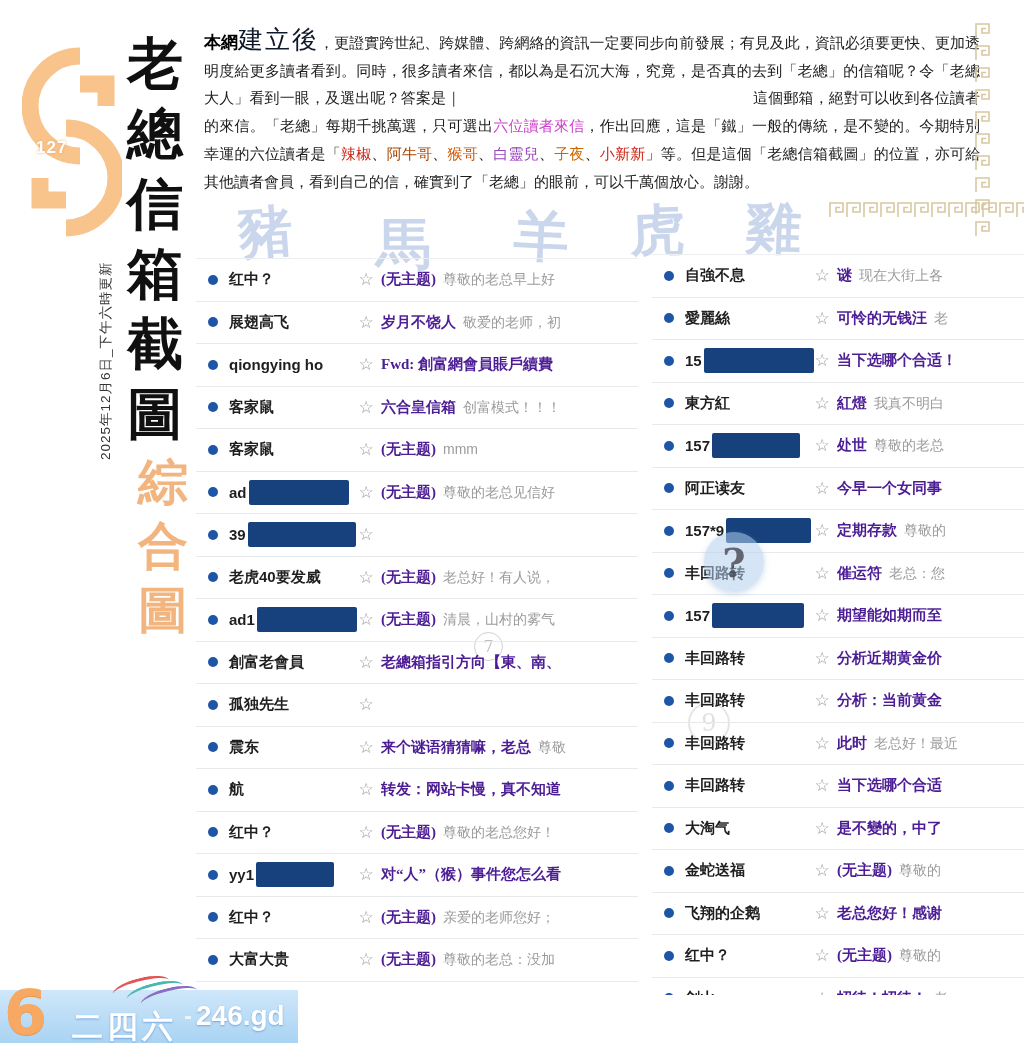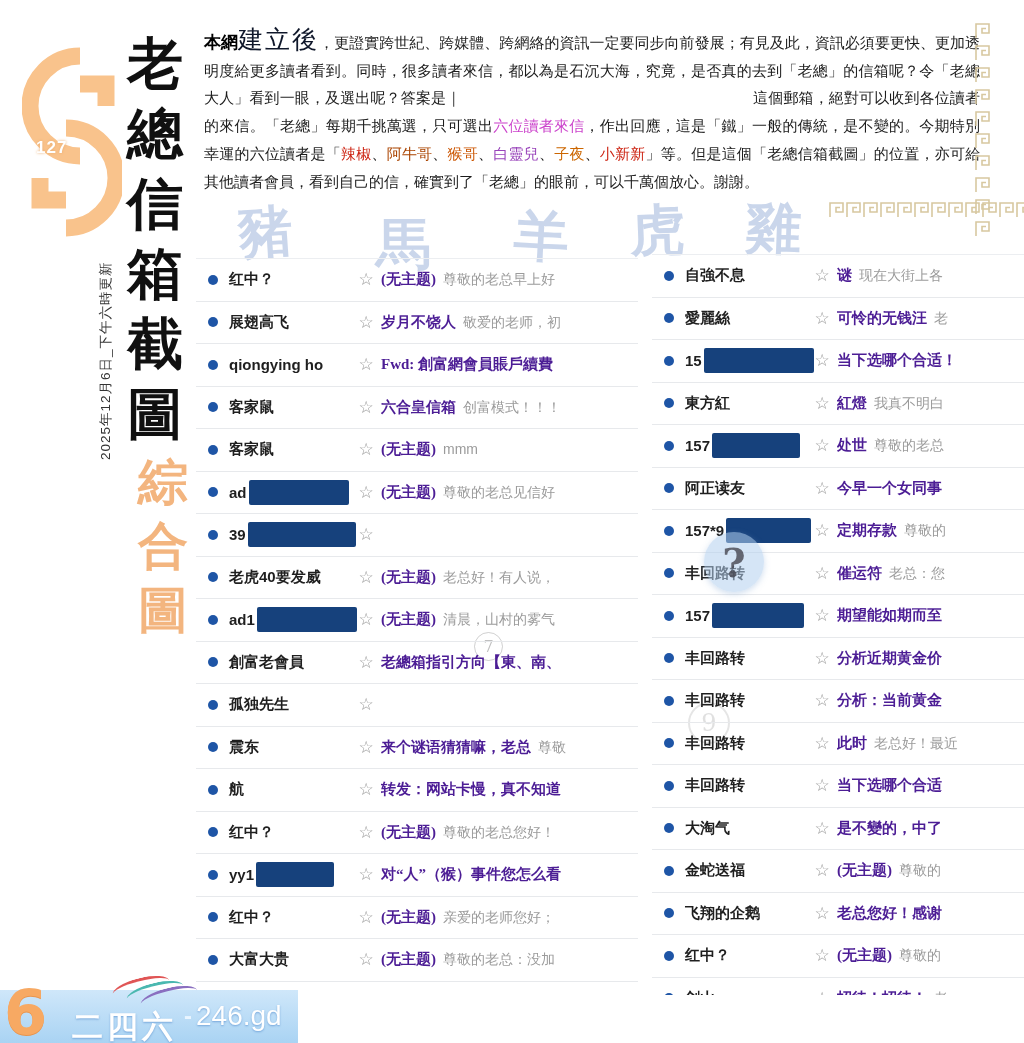--- a/index.html
+++ b/index.html
@@ -61,21 +61,21 @@
   .subj .pv{color:#9b9b9b;margin-left:7px;font-size:14px;}
 
   
   .footer{position:absolute;left:0;top:990px;width:298px;height:53px;
           background:linear-gradient(180deg,#cfe7fa 0%,#a9d3f3 100%);}
   .f-six{position:absolute;left:4px;top:-14px;font-size:62px;font-weight:900;color:#f7a963;
          font-family:"DejaVu Sans",sans-serif;text-shadow:0 1px 0 #e8944d;}
   .f-brand{position:absolute;left:72px;top:16px;font-size:31px;font-weight:bold;color:#fff;
            font-family:"DejaVu Serif","Liberation Serif",serif;letter-spacing:4px;
            text-shadow:0 1px 2px rgba(110,160,215,.9);}
-  .f-domain{position:absolute;left:196px;top:10px;font-size:28px;font-weight:normal;color:#fff;
+  .f-domain{position:absolute;left:196px;top:10px;font-size:28px;font-weight:bold;color:#fff;
             text-shadow:0 1px 2px rgba(110,160,215,.9);}
   .f-dash{position:absolute;left:184px;top:12px;font-size:24px;color:#eaf5ff;font-weight:bold;}
   .swoosh{position:absolute;width:58px;height:16px;border-top:3px solid;border-radius:50%;
           transform:rotate(-14deg);}
 </style>
 </head>
 <body>
 
 <div id="canvas">
 

